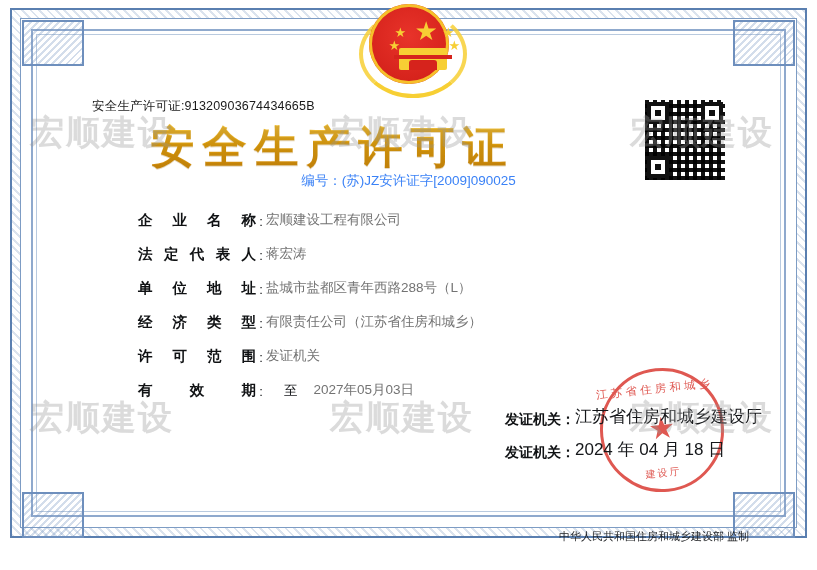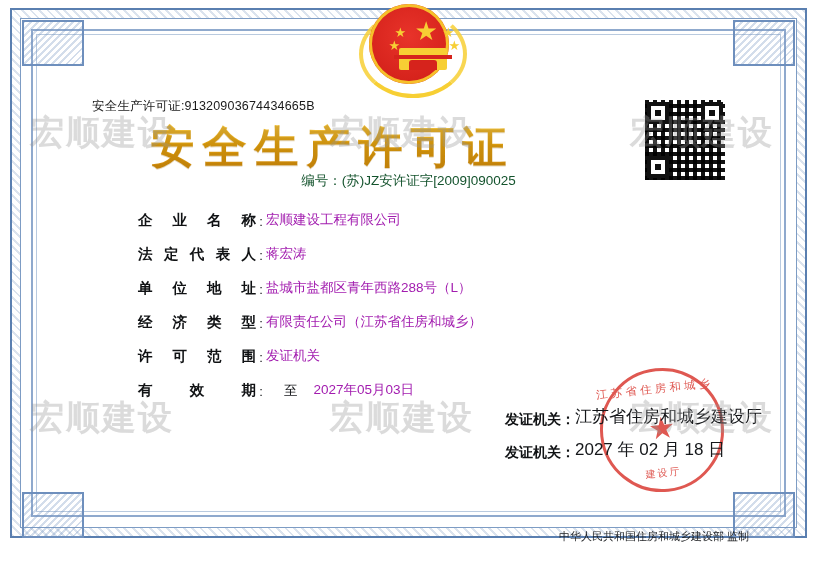--- a/index.html
+++ b/index.html
@@ -187,21 +187,21 @@
     text-shadow: 0 1px 0 rgba(150,100,0,0.25);
   }
 
   .cert-number {
     position: absolute;
     left: 0;
     top: 172px;
     width: 817px;
     text-align: center;
     font-size: 13.5px;
-    color: #14532d;
+    color: #3b82f6;
   }
 
   
   .fields {
     position: absolute;
     left: 138px;
     top: 198px;
     width: 560px;
   }
   .field-row {
@@ -223,21 +223,21 @@
   .field-label span { display: inline-block; }
   .field-colon {
     width: 10px;
     text-align: center;
     font-size: 13px;
     color: #101214;
     padding-bottom: 1px;
   }
   .field-value {
     font-size: 13.5px;
-    color: #a21caf;
+    color: #737373;
     padding-bottom: 1px;
     white-space: nowrap;
   }
 
   .valid-row .mid-word {
     margin: 0 16px 0 18px;
     font-size: 13.5px;
     color: #15171a;
   }
 
@@ -491,21 +491,21 @@
     <div class="seal-text-bottom">建设厅</div>
   </div>
 
   <div class="issue-block">
     <div class="issue-row">
       <div class="issue-label">发证机关：</div>
       <div class="issue-value">江苏省住房和城乡建设厅</div>
     </div>
     <div class="issue-row">
       <div class="issue-label">发证机关：</div>
-      <div class="issue-value">2027 年 02 月 18 日</div>
+      <div class="issue-value">2024 年 04 月 18 日</div>
     </div>
   </div>
 
   <div class="footer-note">中华人民共和国住房和城乡建设部 监制</div>
 
   <div class="wm w0">宏顺建设</div>
   <div class="wm w1">宏顺建设</div>
   <div class="wm w2">宏顺建设</div>
   <div class="wm w3">宏顺建设</div>
   <div class="wm w4">宏顺建设</div>

